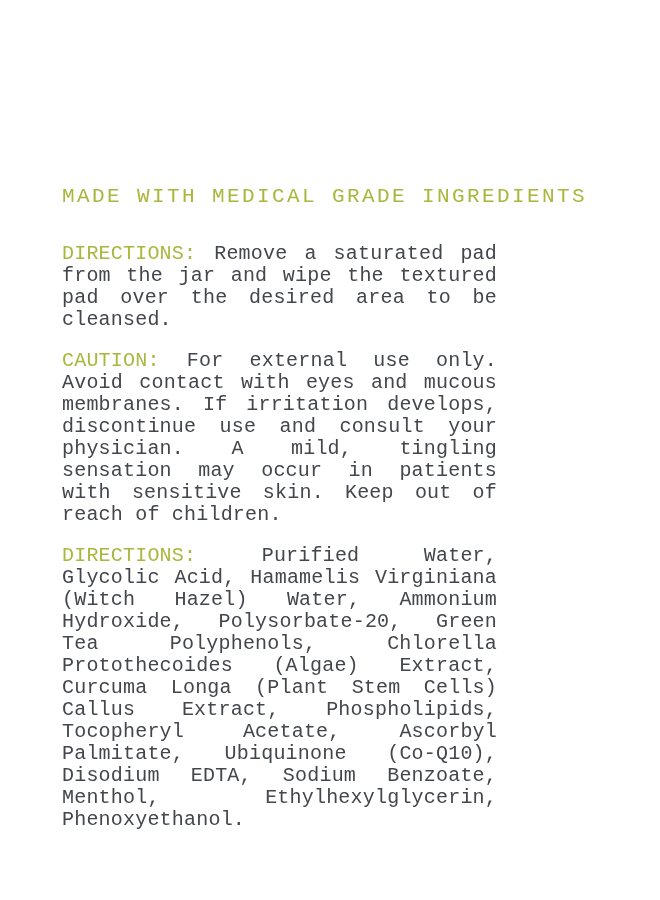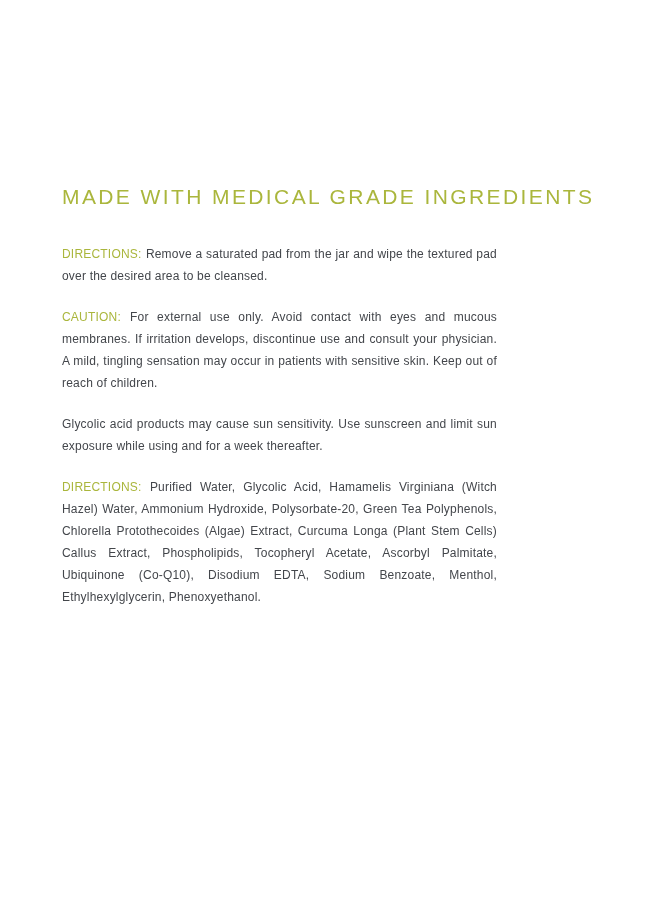--- a/index.html
+++ b/index.html
@@ -13,33 +13,34 @@
     overflow: hidden;
     font-family: "Liberation Sans", sans-serif;
     -webkit-font-smoothing: antialiased;
   }
   .page {
     box-sizing: border-box;
     width: 559px;
     height: 900px;
     padding: 185px 62px 0 62px;
     background: #ffffff;
+    font-family: Liberation Mono, monospace;
   }
   .page-title {
     color: #aab63c;
     font-size: 21px;
     line-height: 24px;
     font-weight: 500;
     letter-spacing: 2.4px;
     margin: 0 0 34px 0;
     white-space: nowrap;
   }
   .section {
     color: #43464b;
-    font-size: 12px;
+    font-size: 20px;
     line-height: 22px;
     letter-spacing: 0.2px;
     text-align: justify;
     margin: 0 0 19px 0;
   }
   .section-label {
     color: #aab63c;
   }
   
   .section-label:not(:empty) {
@@ -56,23 +57,19 @@
   <p class="section">
     <span class="section-label">DIRECTIONS:</span>
     <span class="section-text">Remove a saturated pad from the jar and wipe the textured pad over the desired area to be cleansed.</span>
   </p>
 
   <p class="section">
     <span class="section-label">CAUTION:</span>
     <span class="section-text">For external use only. Avoid contact with eyes and mucous membranes. If irritation develops, discontinue use and consult your physician. A mild, tingling sensation may occur in patients with sensitive skin. Keep out of reach of children.</span>
   </p>
 
-  <p class="section">
-    <span class="section-label"></span>
-    <span class="section-text">Glycolic acid products may cause sun sensitivity. Use sunscreen and limit sun exposure while using and for a week thereafter.</span>
-  </p>
 
   <p class="section">
     <span class="section-label">DIRECTIONS:</span>
     <span class="section-text">Purified Water, Glycolic Acid, Hamamelis Virginiana (Witch Hazel) Water, Ammonium Hydroxide, Polysorbate-20, Green Tea Polyphenols, Chlorella Protothecoides (Algae) Extract, Curcuma Longa (Plant Stem Cells) Callus Extract, Phospholipids, Tocopheryl Acetate, Ascorbyl Palmitate, Ubiquinone (Co-Q10), Disodium EDTA, Sodium Benzoate, Menthol, Ethylhexylglycerin, Phenoxyethanol.</span>
   </p>
 
 </div>
 
 </body></html>

